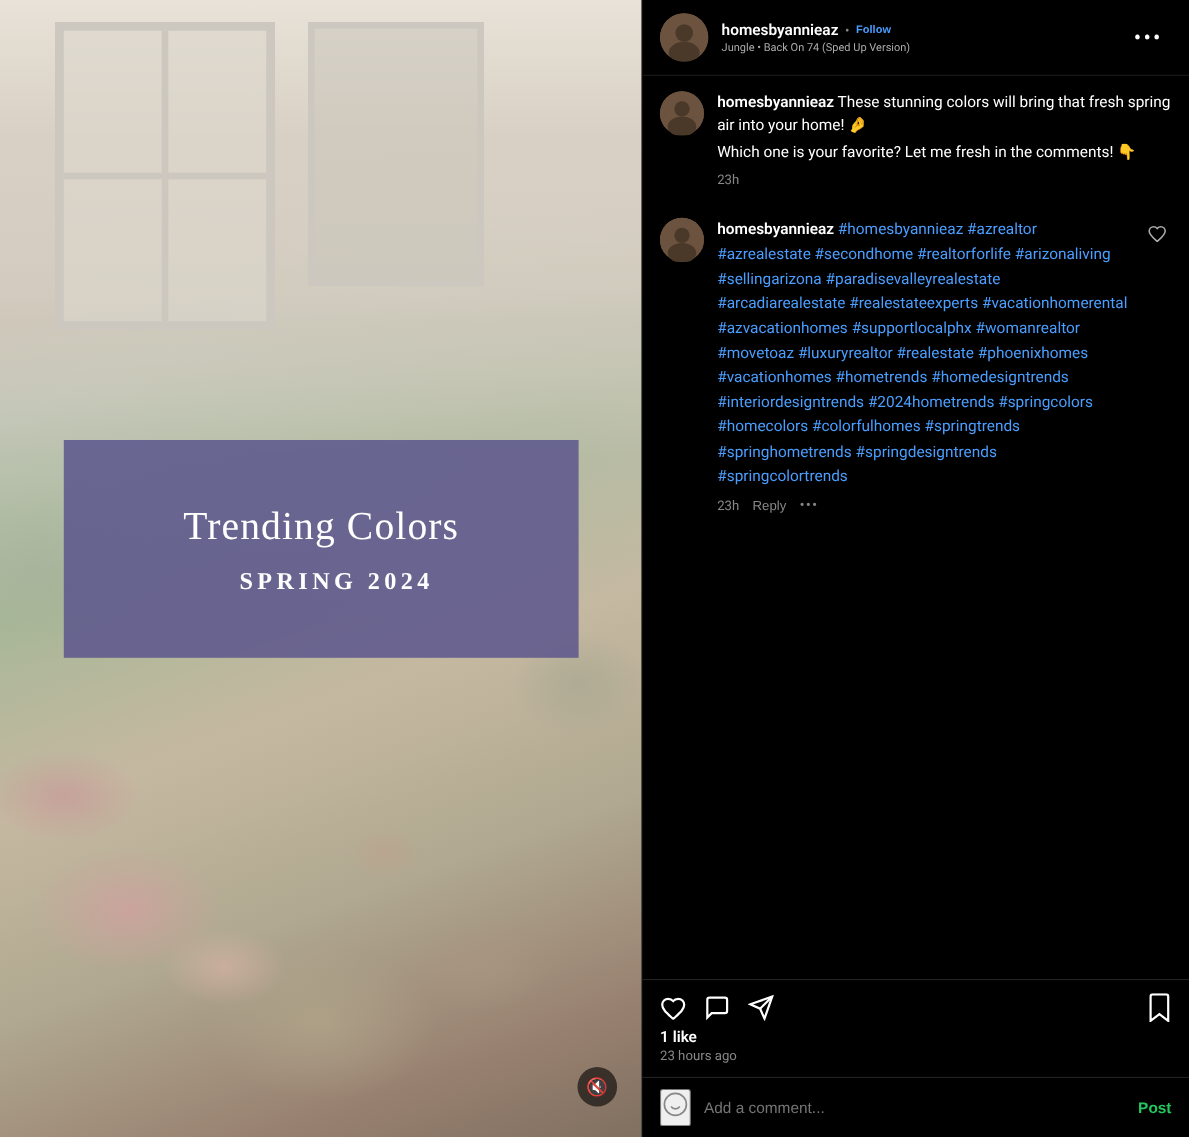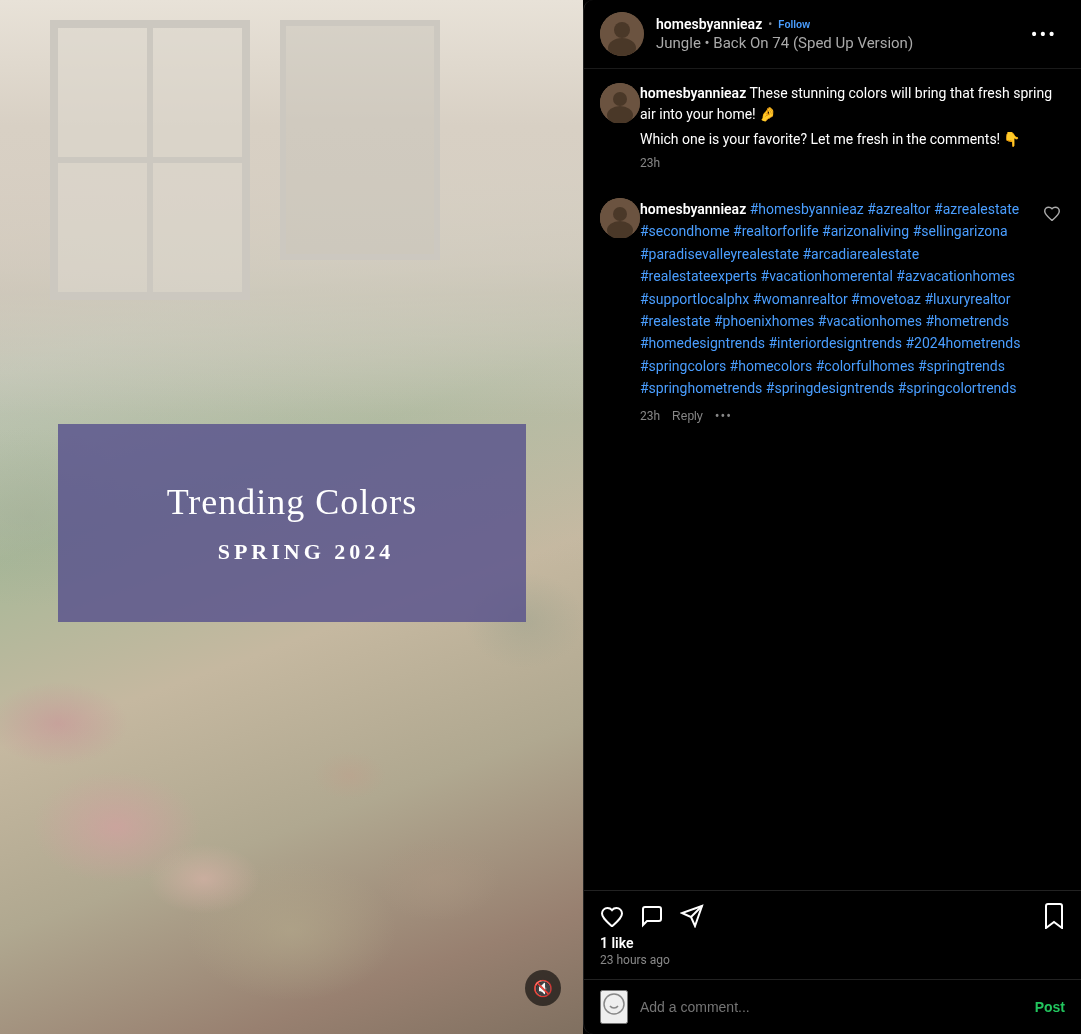--- a/index.html
+++ b/index.html
@@ -101,21 +101,21 @@
       left: 280px;
       width: 160px;
       height: 240px;
       border: 6px solid #ccc8c0;
       background: rgba(200,195,185,0.5);
     }
 
     
     .trending-banner {
       position: absolute;
-      top: 424px;
+      top: 400px;
       left: 58px;
       width: 468px;
       height: 198px;
       background: rgba(88, 82, 140, 0.82);
       display: flex;
       flex-direction: column;
       align-items: center;
       justify-content: center;
       gap: 16px;
     }
@@ -153,21 +153,20 @@
     }
 
     
     .right-panel {
       width: 578px;
       height: 1034px;
       background: #000;
       display: flex;
       flex-direction: column;
       border-left: 1px solid #222;
-      border-radius: 10px;
     }
 
     
     .post-header {
       display: flex;
       align-items: center;
       padding: 12px 16px;
       border-bottom: 1px solid #1a1a1a;
       flex-shrink: 0;
     }
@@ -211,21 +210,21 @@
       color: #4a9eff;
       font-size: 10px;
       font-weight: 600;
       cursor: pointer;
       background: none;
       border: none;
     }
 
     .song-info {
       color: #aaa;
-      font-size: 15px;
+      font-size: 10px;
       margin-top: 2px;
     }
 
     .more-btn {
       color: #fff;
       font-size: 20px;
       cursor: pointer;
       padding: 4px 8px;
       letter-spacing: 2px;
     }
@@ -245,20 +244,21 @@
     }
     .comments-section::-webkit-scrollbar-thumb {
       background: #333;
       border-radius: 2px;
     }
 
     
     .comment-item {
       display: flex;
       padding: 14px 16px;
+      gap: 12px;
       align-items: flex-start;
     }
 
     .comment-avatar {
       width: 40px;
       height: 40px;
       border-radius: 50%;
       background: linear-gradient(135deg, #8B7355 0%, #6B5340 50%, #4a3828 100%);
       flex-shrink: 0;
       display: flex;

